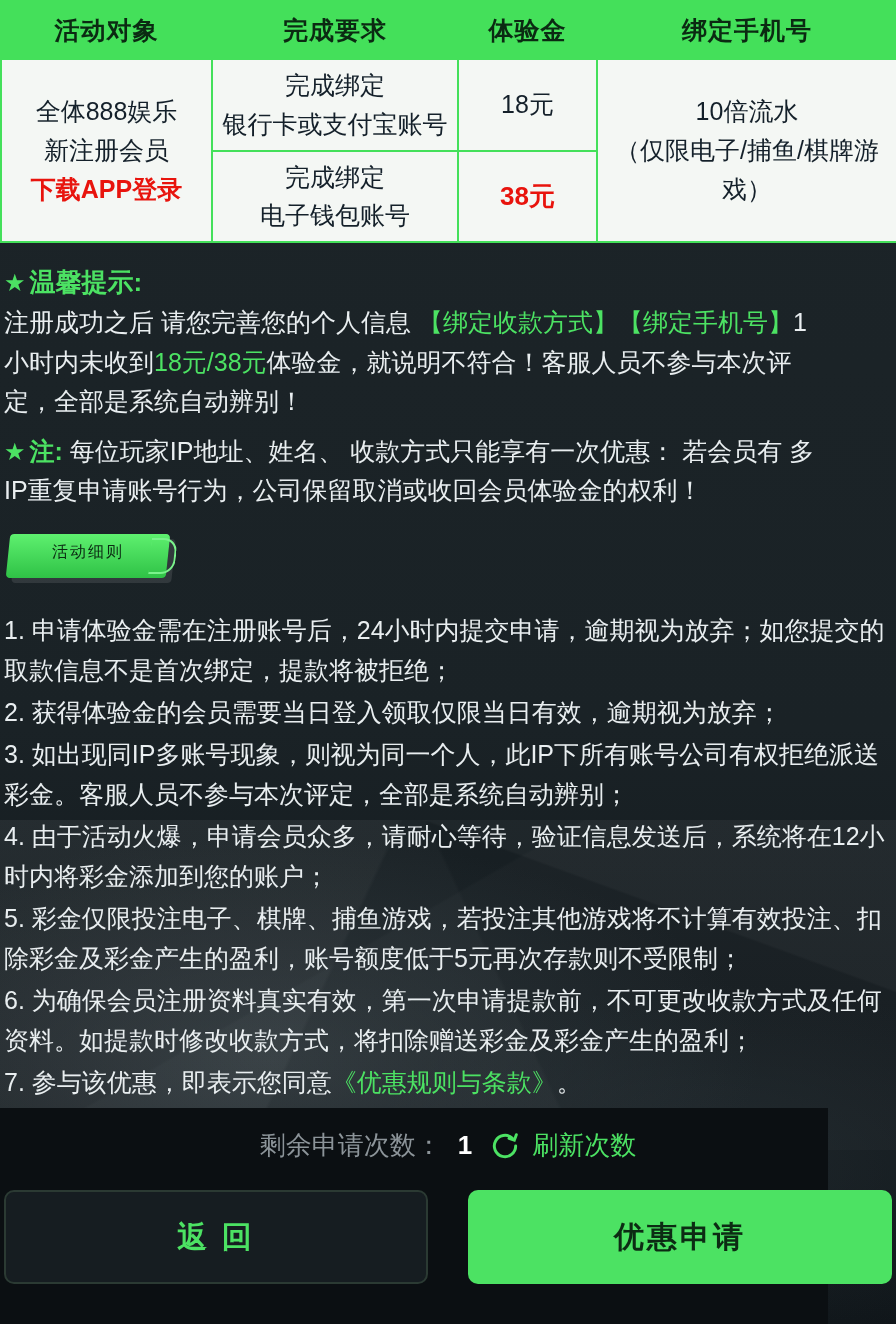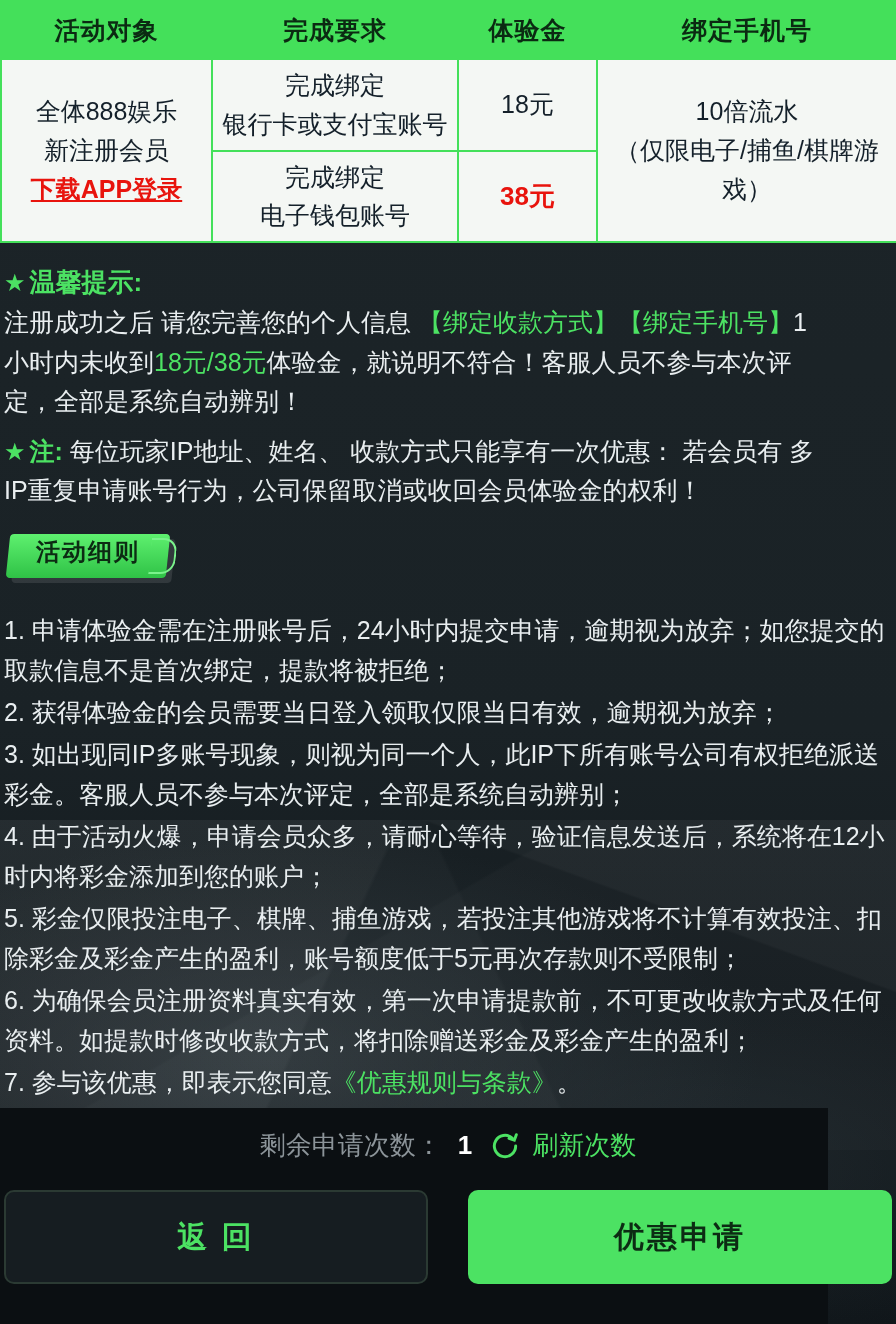--- a/index.html
+++ b/index.html
@@ -54,21 +54,21 @@
     border: 2px solid #44e05a;
     font-size: 25px;
     line-height: 1.55;
     padding: 6px 4px;
   }
   col.c1 { width: 211px; }
   col.c2 { width: 246px; }
   col.c3 { width: 139px; }
   col.c4 { width: 300px; }
   .cell-sub { display: block; }
-  .red-bold { color: #e8140d; font-weight: bold; text-decoration: underline; }
+  .red-bold { color: #e8140d; font-weight: bold; }
   .amt-red { color: #e8140d; font-weight: bold; font-size: 26px; }
 
   
   .notes {
     position: absolute;
     left: 0; top: 262px;
     width: 832px;
     padding: 0 4px;
     color: #e9eef0;
     font-size: 25px;
@@ -94,22 +94,22 @@
     border-radius: 4px 4px 4px 4px;
     transform: skewX(-6deg);
     box-shadow: 6px 5px 0 rgba(255,255,255,0.10);
   }
   .badge-label {
     position: absolute;
     left: 8px; top: 534px;
     width: 160px; height: 36px;
     display: flex; align-items: center; justify-content: center;
     color: #0c2b13;
-    font-size: 24px;
-    font-weight: bold;
+    font-size: 16px;
+    font-weight: normal;
     letter-spacing: 2px;
   }
   .badge-tail {
     position: absolute;
     left: 150px; top: 538px;
     width: 26px; height: 36px;
     border: 2px solid #7af28b;
     border-left: none;
     border-radius: 0 14px 14px 0;
     transform: skewX(-6deg);

